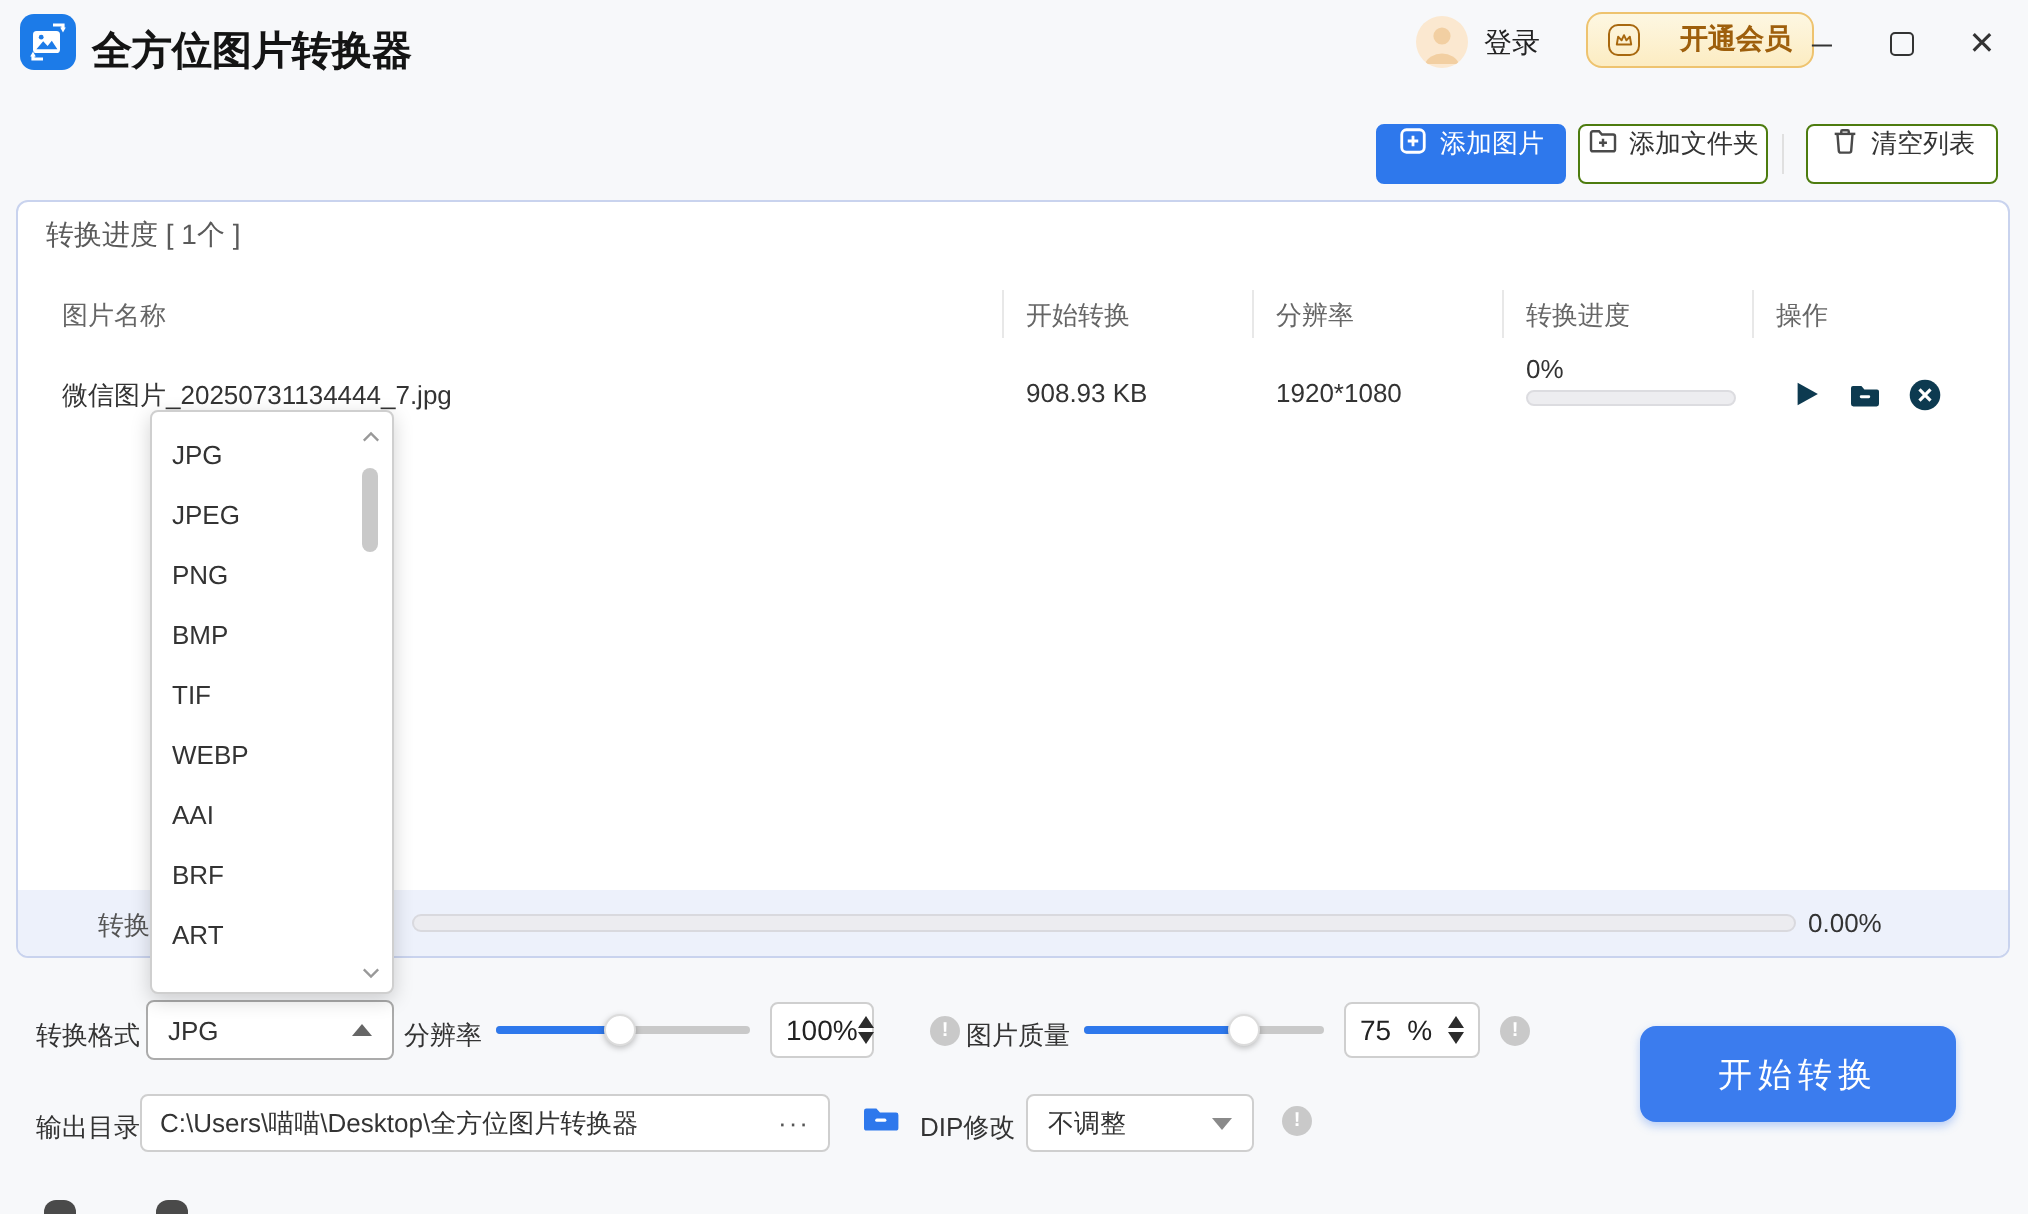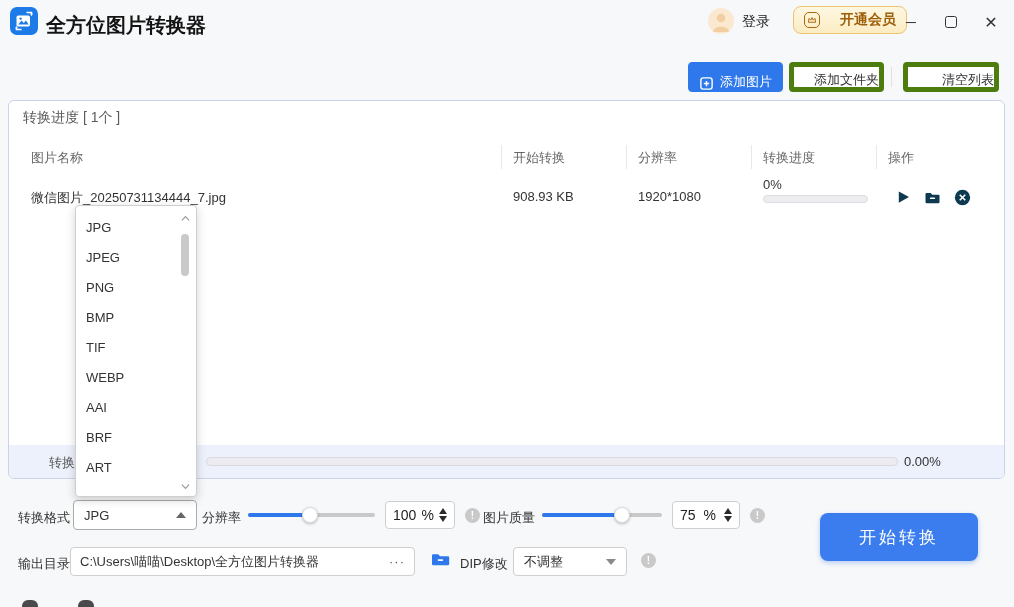--- a/index.html
+++ b/index.html
@@ -14,23 +14,23 @@
   .avatar { left:708px; top:8px; width:26px; height:26px; border-radius:50%; background:#fbe8d0; overflow:hidden; }
   .login { left:742px; top:13px; font-size:14px; color:#222; cursor:pointer; }
   .vip-btn { left:793px; top:6px; height:28px; padding:12px 10px; border:1px solid #eec36f; border-radius:8px;
              background:linear-gradient(#fdf7e2,#fcecc2); display:flex; align-items:center; gap:20px; cursor:pointer; }
   .vip-badge { width:16px; height:16px; border:1.4px solid #a8680f; border-radius:5px; display:flex; align-items:center; justify-content:center; }
   .vip-text { font-size:14px; font-weight:bold; color:#9e5f0c; }
   .win-btn { top:9px; width:26px; height:26px; display:flex; align-items:center; justify-content:center; color:#333; cursor:pointer; }
   .max-box { width:12px; height:12px; border:1.5px solid #333; border-radius:2.5px; }
 
   
-  .tb-btn { top:62px; height:30px; border-radius:4px; display:flex; align-items:flex-end; justify-content:center; gap:6px; font-size:13px; cursor:pointer; }
+  .tb-btn { top:62px; height:30px; border-radius:4px; display:flex; align-items:flex-start; justify-content:center; gap:6px; font-size:13px; cursor:pointer; }
   .tb-primary { background:#2e78ec; color:#fff; border:1px solid #2e78ec; }
-  .tb-plain { background:#fff; color:#333; border:5px solid #4d7c0f;flex-direction:column; }
+  .tb-plain { background:#fff; color:#333; border:1px solid #4d7c0f; }
   .tb-divider { left:891px; top:67px; width:1px; height:20px; background:#e0e0e0; }
 
   
   .panel { left:8px; top:100px; width:997px; height:379px; background:#fff; border:1px solid #c9d3ee; border-radius:6px; }
   .panel-title { left:14px; top:8px; font-size:14px; color:#5a5a5a; }
   .col-header { top:48px; font-size:13px; color:#666; }
   .col-div { top:44px; width:1px; height:24px; background:#e8e8e8; }
   .cell { top:88px; font-size:13px; color:#333; }
   .row-progress-label { left:754px; top:76px; font-size:13px; color:#333; }
   .row-progress-track { left:754px; top:94px; width:105px; height:8px; background:#ededf0; border:1px solid #dcdce0; border-radius:5px; }
@@ -219,21 +219,21 @@
   <div class="abs combo">
     <span>JPG</span>
     <span class="tri-up"></span>
   </div>
 
   <div class="abs ctl-label" style="left:202px; top:509px;">分辨率</div>
   <div class="abs slider" style="left:248px; width:127px;">
     <div class="slider-fill" style="width:62px;"></div>
     <div class="slider-thumb" style="left:54px;"></div>
   </div>
-  <div class="abs spinbox" style="left:385px; width:70px;">
+  <div class="abs spinbox" style="left:385px; width:52px;">
     <span>100</span>
     <span>%</span>
     <span class="spinner">
       <span class="sp-up"></span>
       <span class="sp-down"></span>
     </span>
   </div>
   <div class="abs info" style="left:465px; top:508px;">!</div>
 
   <div class="abs ctl-label" style="left:483px; top:509px;">图片质量</div>

